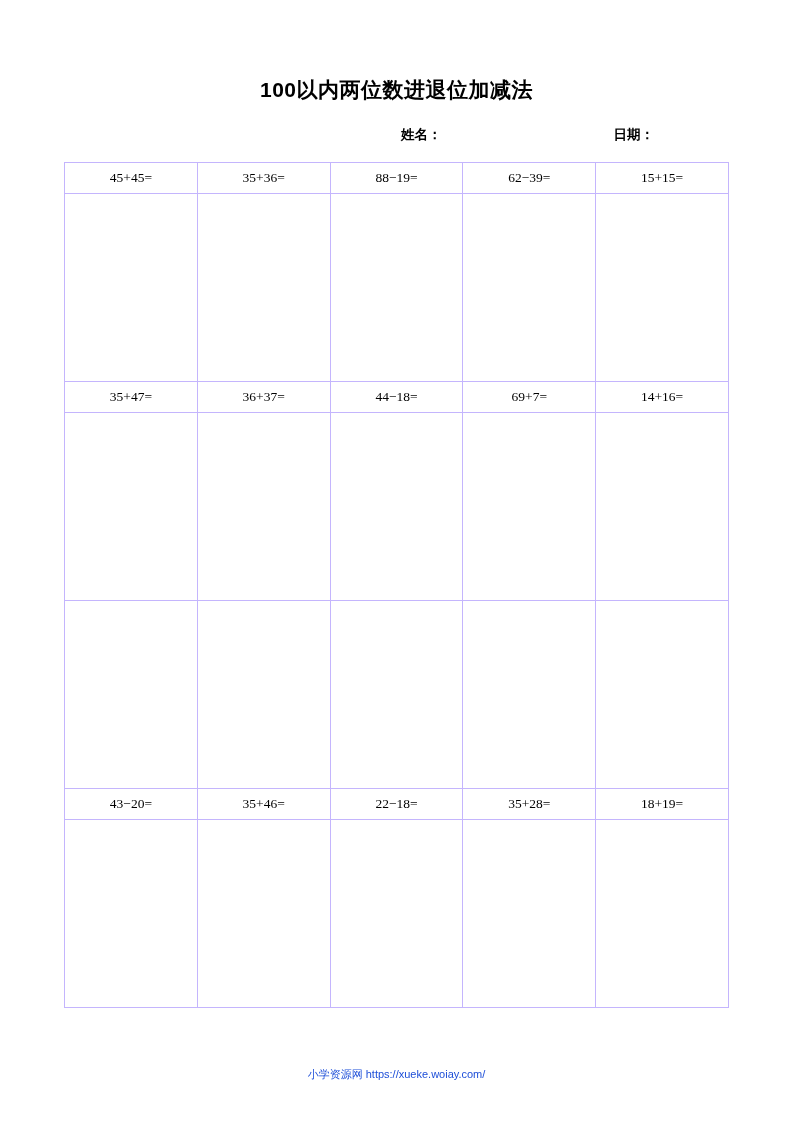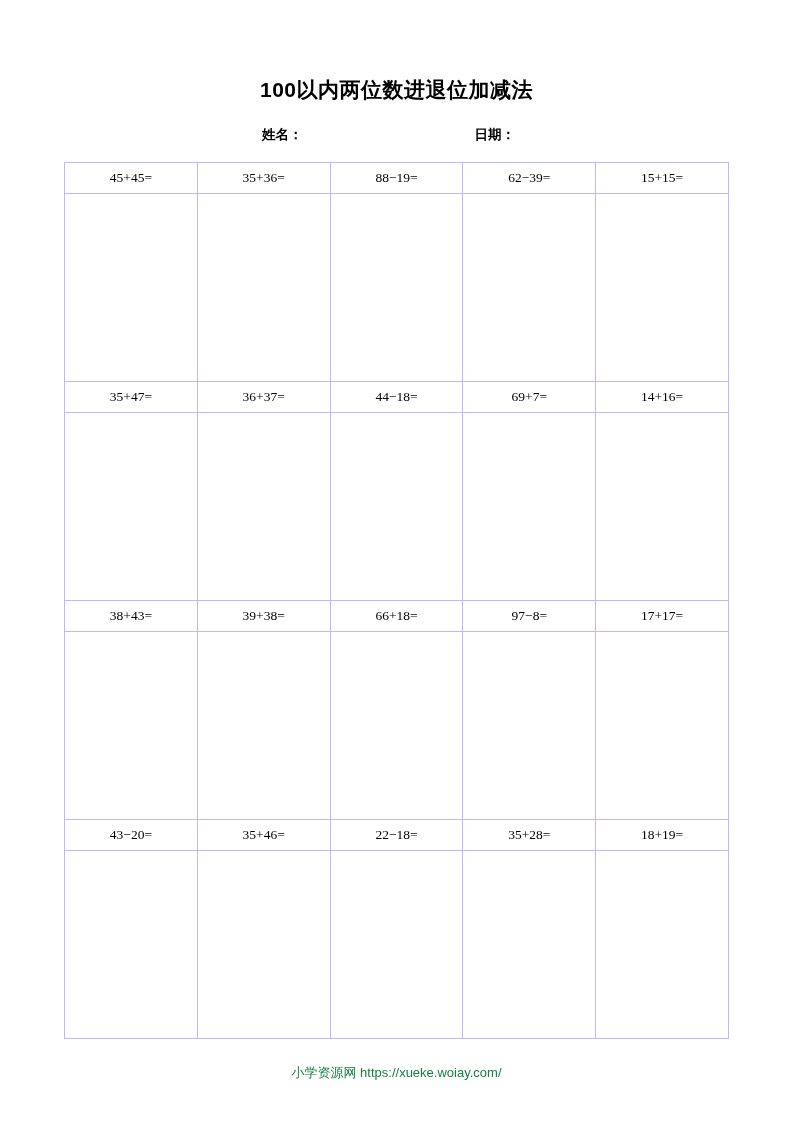--- a/index.html
+++ b/index.html
@@ -24,21 +24,21 @@
     text-align: center;
     font-family: "Liberation Sans", sans-serif;
     font-weight: bold;
     font-size: 21px;
     letter-spacing: 0.5px;
     margin: 0;
     padding-top: 76px;
   }
   .meta-row {
     display: flex;
-    justify-content: flex-start;
+    justify-content: center;
     padding-left: 262px;
     margin-top: 22px;
     font-size: 13.5px;
     font-family: "Liberation Sans", sans-serif;
   }
   .meta-name {
     font-weight: bold;
     margin-right: 172px;
     white-space: nowrap;
   }
@@ -65,22 +65,22 @@
   }
   .sheet td.work {
     height: 187px;
   }
   .footer {
     position: absolute;
     left: 0;
     right: 0;
     bottom: 40px;
     text-align: center;
-    font-size: 13px;
-    color: #15803d;
+    font-size: 11px;
+    color: #1d4ed8;
     font-family: "Liberation Sans", sans-serif;
   }
 </style>
 </head>
 <body>
 
 <div class="page">
 
   <h1 class="title">100以内两位数进退位加减法</h1>
 
@@ -113,27 +113,20 @@
         <td class="prob">14+16=</td>
       </tr>
       <tr>
         <td class="work"></td>
         <td class="work"></td>
         <td class="work"></td>
         <td class="work"></td>
         <td class="work"></td>
       </tr>
       <tr>
-        <td class="prob">38+43=</td>
-        <td class="prob">39+38=</td>
-        <td class="prob">66+18=</td>
-        <td class="prob">97−8=</td>
-        <td class="prob">17+17=</td>
-      </tr>
-      <tr>
         <td class="work"></td>
         <td class="work"></td>
         <td class="work"></td>
         <td class="work"></td>
         <td class="work"></td>
       </tr>
       <tr>
         <td class="prob">43−20=</td>
         <td class="prob">35+46=</td>
         <td class="prob">22−18=</td>

